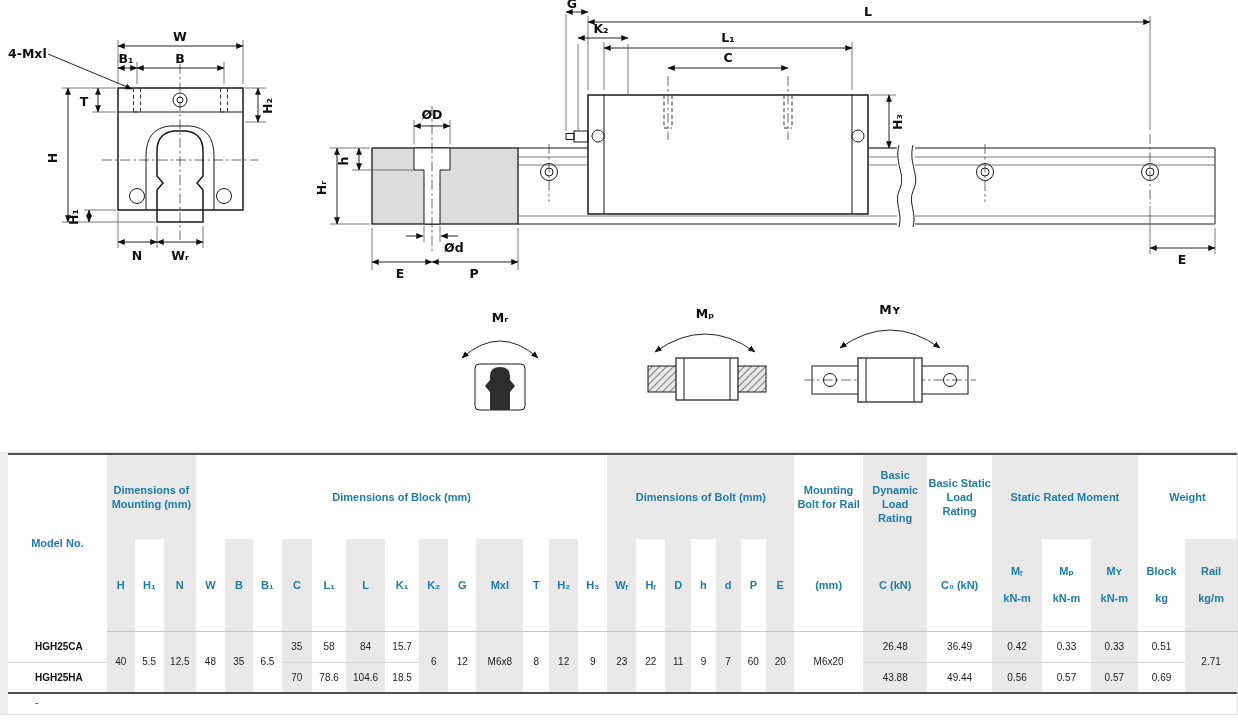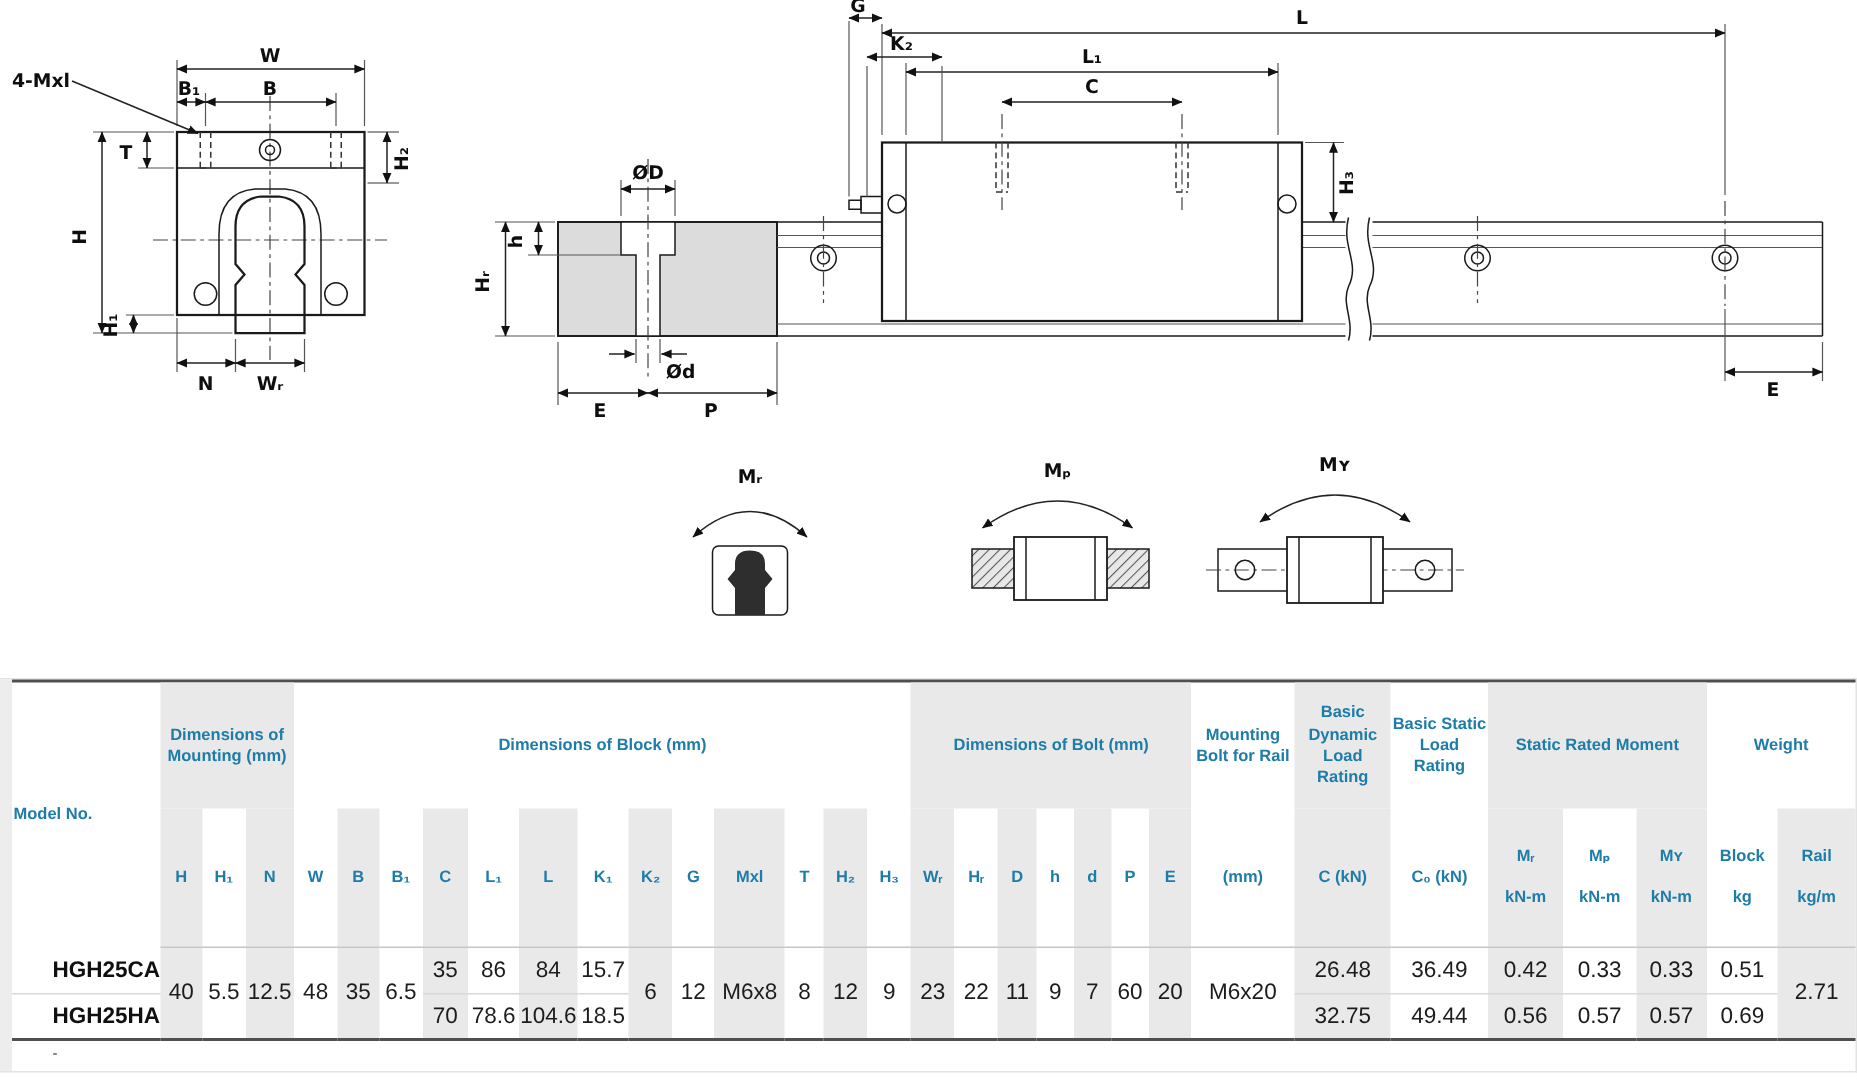--- a/index.html
+++ b/index.html
@@ -19,24 +19,24 @@
   
   .sheet { display:flex; margin-top:4px; border:1px solid #e3e3e3; border-left:none; background:#fff; }
   .left-strip { width:8px; flex:none; background:#ededed; }
   .table-wrap { flex:1; border-top:2px solid #4f4f4f; }
   table { width:100%; border-collapse:collapse; table-layout:fixed; }
   colgroup col:nth-child(even) { background:#e9e9e9; }
   thead th { color:#1e7ca8; font-weight:bold; font-size:11px; line-height:1.3;
     text-align:center; vertical-align:middle; padding:2px 1px; }
   tr.group-row th { height:84px; }
   tr.sub-row th { height:92px; border-bottom:1px solid #c6c6c6; }
-  th.model-h { text-align:left;margin-left:32px; }
+  th.model-h { text-align:center;margin-left:32px; }
   .u1 { display:block; margin-bottom:13px; }
   .u2 { display:block; }
-  tbody td { text-align:center; font-size:15px; color:#1c1c1c; height:31px;margin-left:42px; }
+  tbody td { text-align:center; font-size:10px; color:#1c1c1c; height:31px;margin-left:42px; }
   td.model { text-align:left; padding-left:27px; font-weight:bold; color:#101010; }
   tr.r1 td.split { border-bottom:1px solid #d8d8d8; }
   table { border-bottom:2px solid #4f4f4f; }
   .footnote { padding:3px 0 6px 27px; font-size:10px; color:#333; }
 </style>
 </head>
 <body>
 
 <div class="drawings">
 <svg width="1238" height="448" viewBox="0 0 1238 448" xmlns="http://www.w3.org/2000/svg">
@@ -339,21 +339,21 @@
       <tbody>
         <tr class="r1">
           <td class="model split">HGH25CA</td>
           <td rowspan="2">40</td>
           <td rowspan="2">5.5</td>
           <td rowspan="2">12.5</td>
           <td rowspan="2">48</td>
           <td rowspan="2">35</td>
           <td rowspan="2">6.5</td>
           <td class="split">35</td>
-          <td class="split">86</td>
+          <td class="split">58</td>
           <td class="split">84</td>
           <td class="split">15.7</td>
           <td rowspan="2">6</td>
           <td rowspan="2">12</td>
           <td rowspan="2">M6x8</td>
           <td rowspan="2">8</td>
           <td rowspan="2">12</td>
           <td rowspan="2">9</td>
           <td rowspan="2">23</td>
           <td rowspan="2">22</td>
@@ -370,21 +370,21 @@
           <td class="split">0.33</td>
           <td class="split">0.51</td>
           <td rowspan="2">2.71</td>
         </tr>
         <tr class="r2">
           <td class="model">HGH25HA</td>
           <td>70</td>
           <td>78.6</td>
           <td>104.6</td>
           <td>18.5</td>
-          <td>32.75</td>
+          <td>43.88</td>
           <td>49.44</td>
           <td>0.56</td>
           <td>0.57</td>
           <td>0.57</td>
           <td>0.69</td>
         </tr>
       </tbody>
     </table>
     <div class="footnote">-</div>
   </div>

